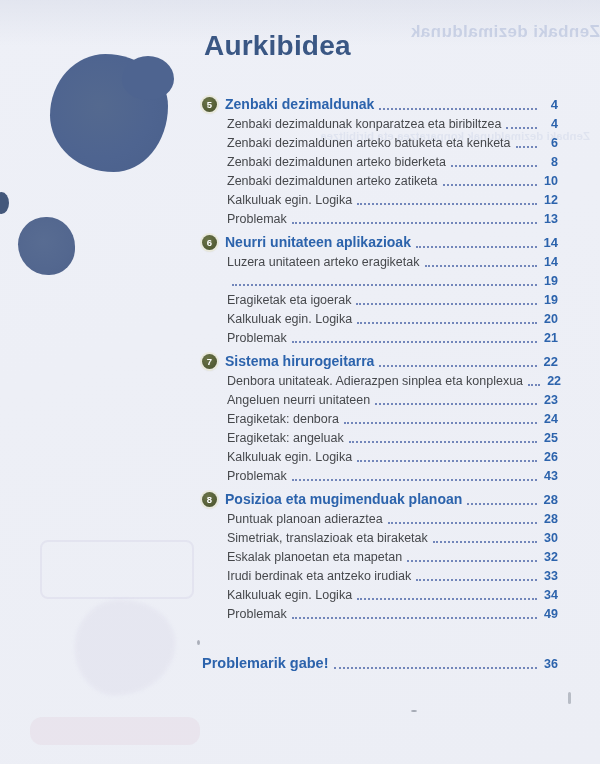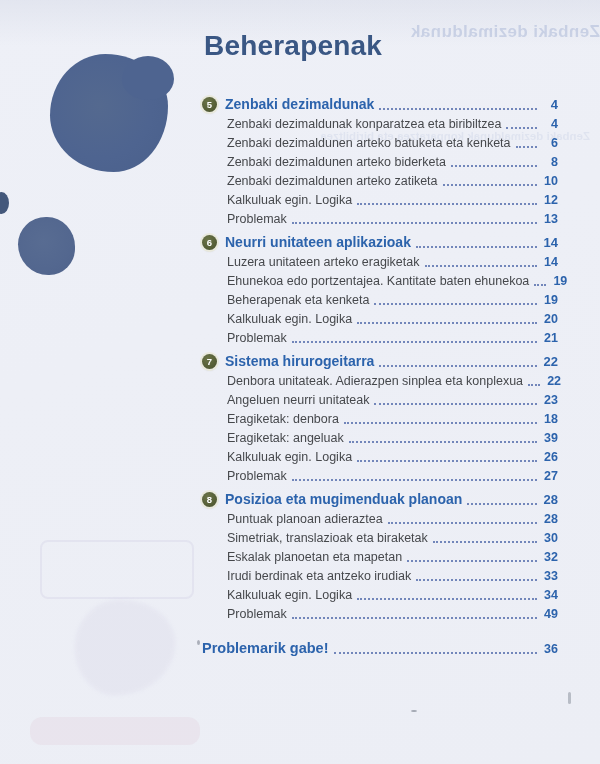--- a/index.html
+++ b/index.html
@@ -45,40 +45,40 @@
     background:radial-gradient(circle at 38% 32%,#6b7448 0%,#565f36 60%,#49522c 100%);
     color:#ffffff;font-size:9.5px;font-weight:700;display:inline-flex;
     align-items:center;justify-content:center;
     box-shadow:0 0 0 2px #e9e9dc,0 1px 2px rgba(60,60,60,.35);}
   .t-item{padding-left:25px;}
   .t-label{font-size:12.5px;color:#46484c;line-height:16px;white-space:nowrap;}
   .leader{flex:1;border-bottom:2px dotted #7286ba;margin:0 5px 3px 5px;min-width:12px;}
   .t-page{flex:0 0 auto;min-width:16px;text-align:right;font-size:12.5px;
     font-weight:700;color:#2c63ac;line-height:16px;}
   .t-head .t-page{font-size:13px;}
-  .final-row{margin-top:16px;}
+  .final-row{margin-top:31px;}
   .final-label{font-size:14.5px;font-weight:700;color:#2c63ac;line-height:18px;}
 </style>
 </head>
 <body>
 
 <div class="top-shade"></div>
 <div class="ghost ghost-title">Zenbaki dezimaldunak</div>
 <div class="ghost ghost-line">Zenbaki dezimaldunak konparatzea eta biribiltzea</div>
 <div class="blob blob-large"></div>
 <div class="blob blob-small"></div>
 <div class="blob edge-mark"></div>
 <div class="showthrough st-box"></div>
 <div class="showthrough st-figure"></div>
 <div class="showthrough st-bar"></div>
 <div class="speck speck1"></div>
 <div class="speck speck2"></div>
 <div class="speck speck3"></div>
 
-<h1 class="page-title">Beherapenak</h1>
+<h1 class="page-title">Aurkibidea</h1>
 
 <main class="toc">
     <section class="toc-section">
       <div class="t-row t-head">
         <span class="badge">5</span>
         <span class="t-title">Zenbaki dezimaldunak</span>
         <span class="leader"></span>
         <span class="t-page">4</span>
       </div>
       <div class="t-row t-item">
@@ -118,26 +118,25 @@
         <span class="t-title">Neurri unitateen aplikazioak</span>
         <span class="leader"></span>
         <span class="t-page">14</span>
       </div>
       <div class="t-row t-item">
         <span class="t-label">Luzera unitateen arteko eragiketak</span>
         <span class="leader"></span>
         <span class="t-page">14</span>
       </div>
       <div class="t-row t-item">
-        <span class="t-label">Ehunekoa edo portzentajea. Kantitate baten ehunekoa</span>
         <span class="leader"></span>
         <span class="t-page">19</span>
       </div>
       <div class="t-row t-item">
-        <span class="t-label">Beherapenak eta kenketa</span>
+        <span class="t-label">Eragiketak eta igoerak</span>
         <span class="leader"></span>
         <span class="t-page">19</span>
       </div>
       <div class="t-row t-item">
         <span class="t-label">Kalkuluak egin. Logika</span>
         <span class="leader"></span>
         <span class="t-page">20</span>
       </div>
       <div class="t-row t-item">
         <span class="t-label">Problemak</span>
@@ -151,43 +150,43 @@
         <span class="t-title">Sistema hirurogeitarra</span>
         <span class="leader"></span>
         <span class="t-page">22</span>
       </div>
       <div class="t-row t-item">
         <span class="t-label">Denbora unitateak. Adierazpen sinplea eta konplexua</span>
         <span class="leader"></span>
         <span class="t-page">22</span>
       </div>
       <div class="t-row t-item">
-        <span class="t-label">Angeluen neurri unitateak</span>
+        <span class="t-label">Angeluen neurri unitateen</span>
         <span class="leader"></span>
         <span class="t-page">23</span>
       </div>
       <div class="t-row t-item">
         <span class="t-label">Eragiketak: denbora</span>
         <span class="leader"></span>
-        <span class="t-page">18</span>
+        <span class="t-page">24</span>
       </div>
       <div class="t-row t-item">
         <span class="t-label">Eragiketak: angeluak</span>
         <span class="leader"></span>
-        <span class="t-page">39</span>
+        <span class="t-page">25</span>
       </div>
       <div class="t-row t-item">
         <span class="t-label">Kalkuluak egin. Logika</span>
         <span class="leader"></span>
         <span class="t-page">26</span>
       </div>
       <div class="t-row t-item">
         <span class="t-label">Problemak</span>
         <span class="leader"></span>
-        <span class="t-page">27</span>
+        <span class="t-page">43</span>
       </div>
     </section>
     <section class="toc-section">
       <div class="t-row t-head">
         <span class="badge">8</span>
         <span class="t-title">Posizioa eta mugimenduak planoan</span>
         <span class="leader"></span>
         <span class="t-page">28</span>
       </div>
       <div class="t-row t-item">

